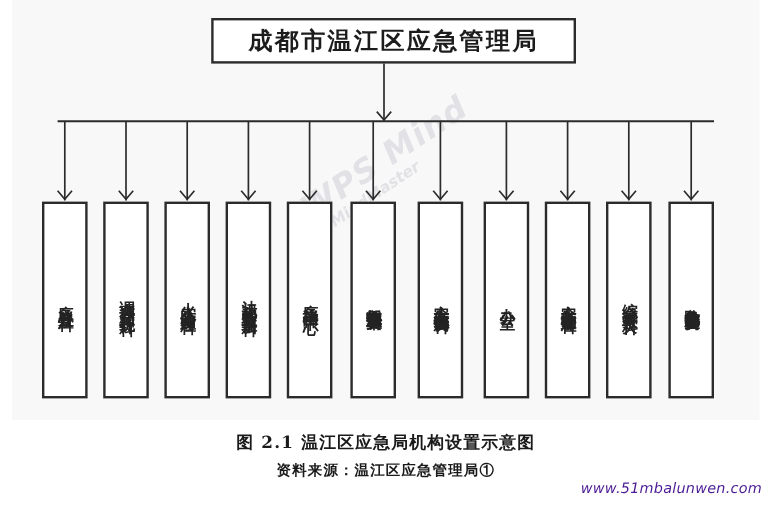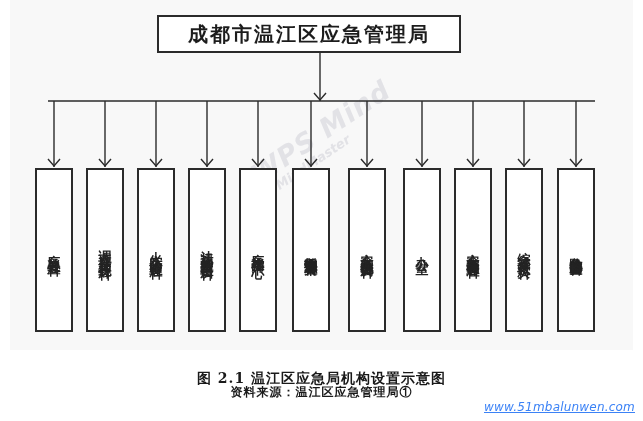--- a/index.html
+++ b/index.html
@@ -64,29 +64,28 @@
   #brand-wm .brand-main {
     font-size: 15px;
     font-weight: bold;
     font-style: italic;
     color: #2a2a2a;
     letter-spacing: 0.5px;
   }
   #brand-wm .brand-url {
     font-size: 12px;
     font-style: italic;
-    color: #3b82f6;
+    color: #4c1d95;
     letter-spacing: 0.2px;
-    text-decoration: underline;
   }
 
   
   #root-box {
     position: absolute;
-    left: 157px;
+    left: 176px;
     top: 15px;
     width: 304px;
     height: 38px;
     border: 2px solid #2b2b2b;
     background: #ffffff;
     box-sizing: border-box;
     display: flex;
     align-items: center;
     justify-content: center;
   }
@@ -137,21 +136,21 @@
   
   #fig-caption, #fig-source {
     position: absolute;
     left: 0;
     width: 643px;
     text-align: center;
     font-family: "DejaVu Serif", "Liberation Serif", serif;
     color: #1a1a1a;
   }
   #fig-caption {
-    top: 370px;
+    top: 360px;
     font-size: 14px;
     font-weight: bold;
     letter-spacing: 1px;
   }
   #fig-source {
     top: 384px;
     font-size: 12px;
     font-weight: bold;
     letter-spacing: 1px;
   }

